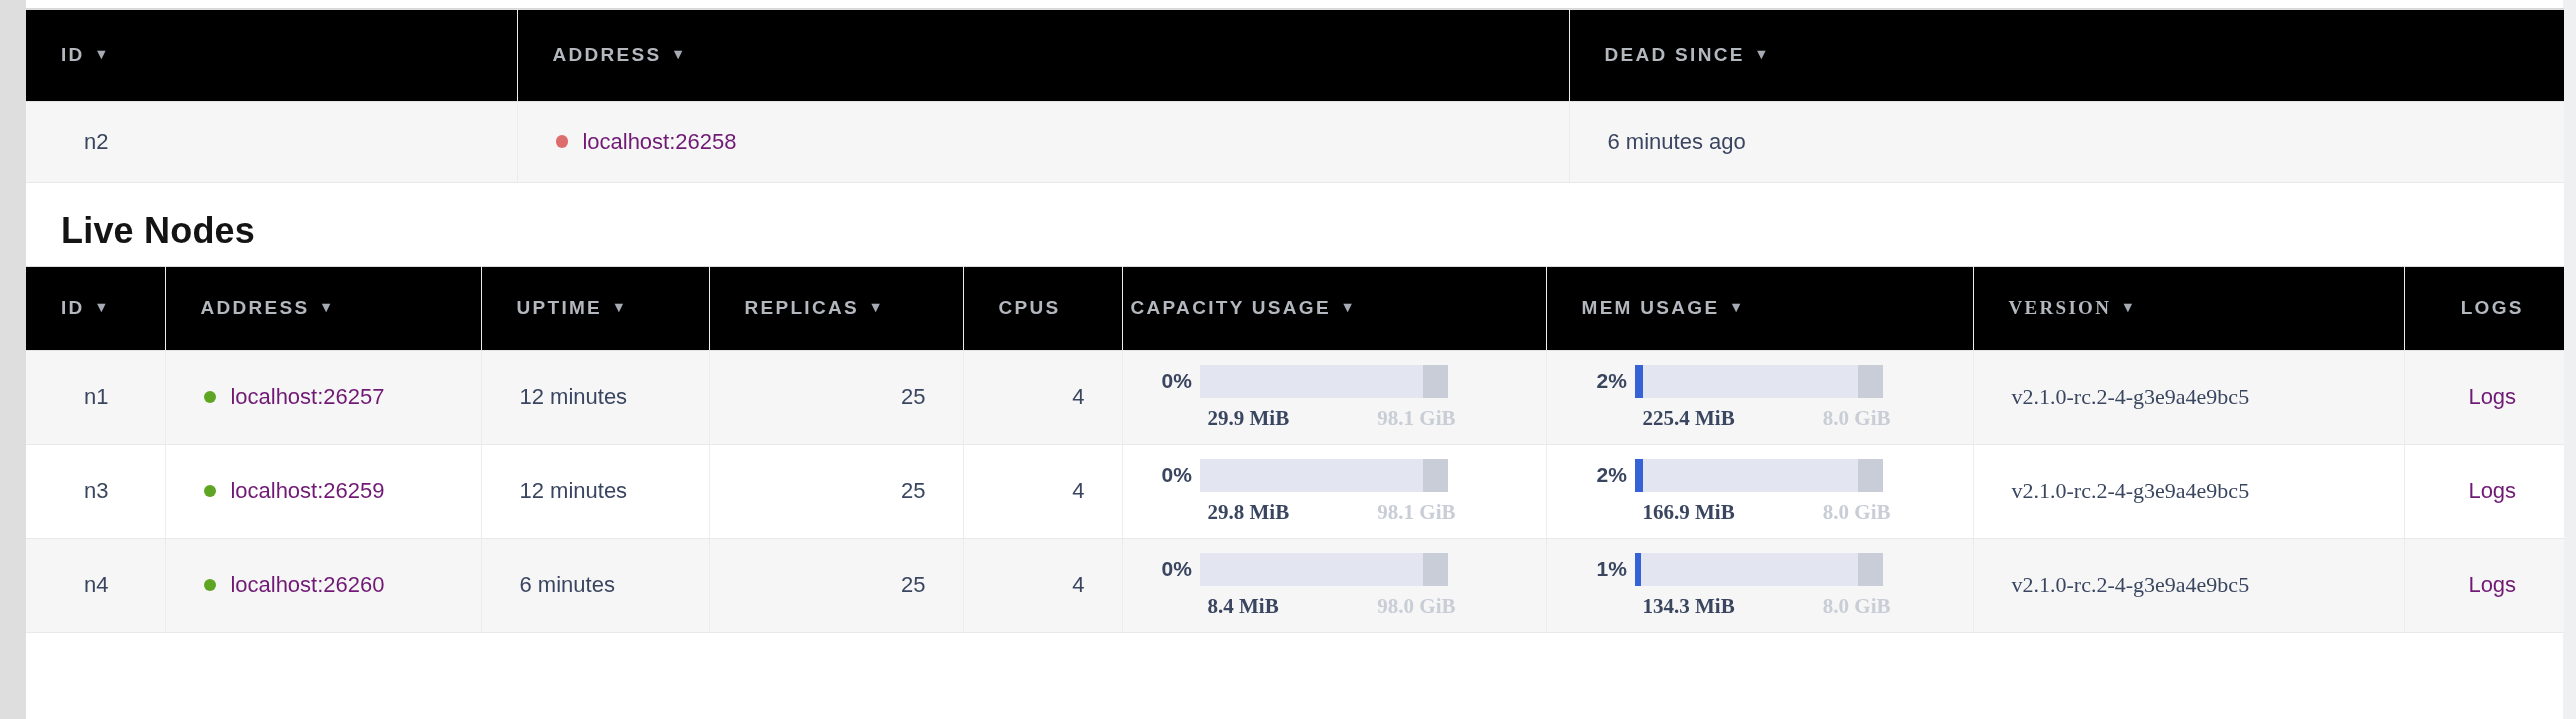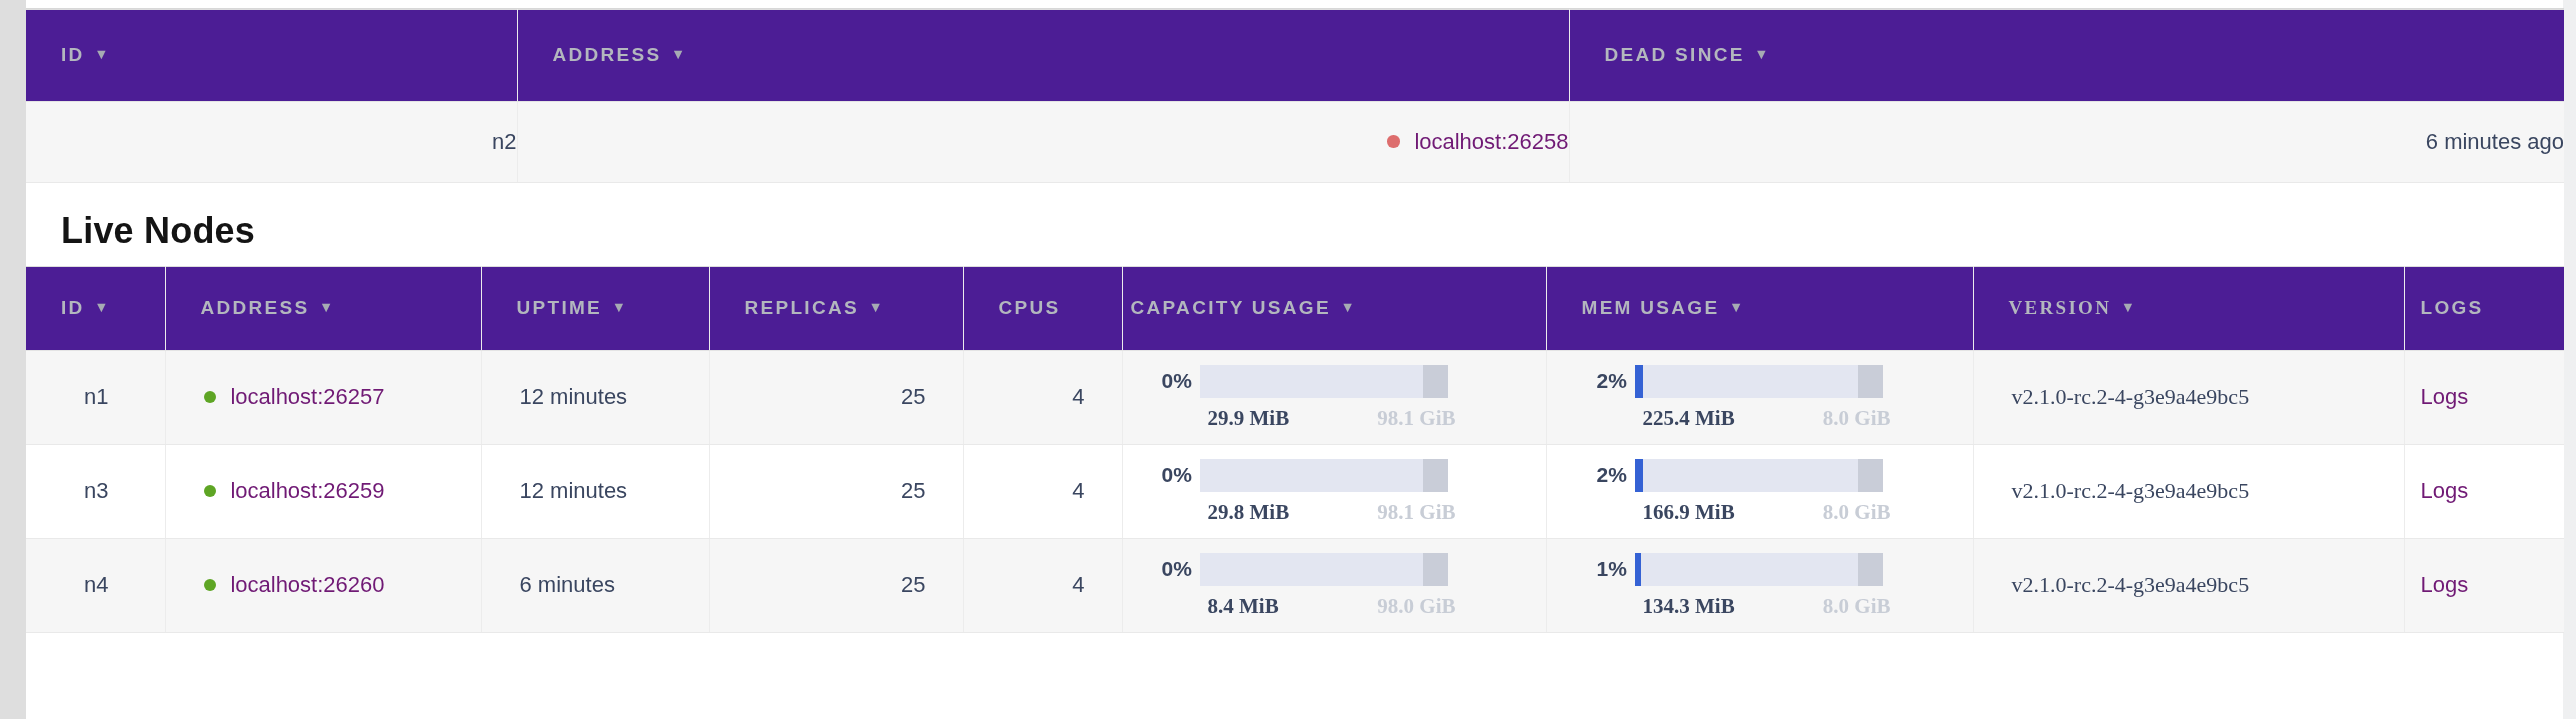--- a/index.html
+++ b/index.html
@@ -24,49 +24,49 @@
 
   table { border-collapse: collapse; table-layout: fixed; width: 2538px; background: #fff; }
   th, td { border-right: 1.9px solid #ececec; overflow: hidden; white-space: nowrap; }
   th:last-child, td:last-child { border-right: none; }
   thead th {
     border-top: 1.9px solid #dddddd;
     border-bottom: 1.9px solid #e4e4e4;
     text-align: left; vertical-align: middle;
     padding-left: 35px;
     font-size: 19px; font-weight: 700; letter-spacing: 2.3px;
-    color: #b3b7be; background: #4c1d95;
+    color: #b3b7be; background: #000000;
   }
   #dead-table thead th { height: 92px; }
   #live-table thead th { height: 84px; }
   tbody td {
     border-bottom: 1.9px solid #e9e9e9;
     vertical-align: middle; padding-left: 38px;
     font-size: 22px; color: #3a4660;
   }
-  #dead-table tbody tr { height: 81px; text-align: right; }
+  #dead-table tbody tr { height: 81px; }
   #live-table tbody tr { height: 94px; }
   tr.striped { background: #f6f6f6; }
 
   
   #dead-table .c0 { width: 491px; }
   #dead-table .c1 { width: 1052px; }
   
   #live-table .c0 { width: 139px; }
   #live-table .c1 { width: 316px; }
   #live-table .c2 { width: 228px; }
   #live-table .c3 { width: 254px; }
   #live-table .c4 { width: 159px; }
   #live-table .c5 { width: 424px; padding-left: 8px; }
   #live-table .c6 { width: 427px; }
   #live-table .c7 { width: 431px; font-family: Liberation Serif, serif; }
 
   td.id-cell { padding-left: 58px; }
   td.num-cell { text-align: right; padding-right: 37px; padding-left: 0; }
-  th.center-col, td.center-col { text-align: left; padding-left: 16px; }
+  th.center-col, td.center-col { text-align: center; padding-left: 16px; }
 
   .sort-arrow { font-size: 14.4px; color: #a6abb3; margin-left: 9.6px; position: relative; top: -1.9px; }
 
   .status-dot {
     display: inline-block; width: 12.5px; height: 12.5px; border-radius: 50%;
     margin-right: 14.4px; vertical-align: 1px;
   }
   a.node-link, a.logs-link { color: #701a75; text-decoration: none; }
 
   

